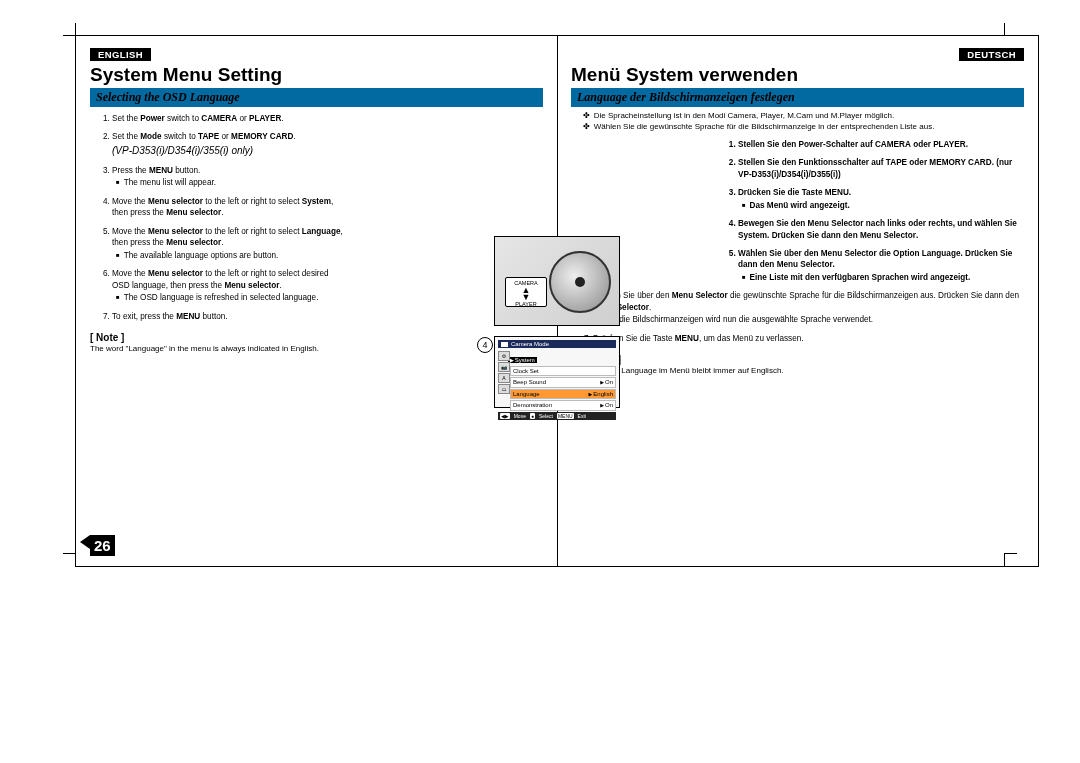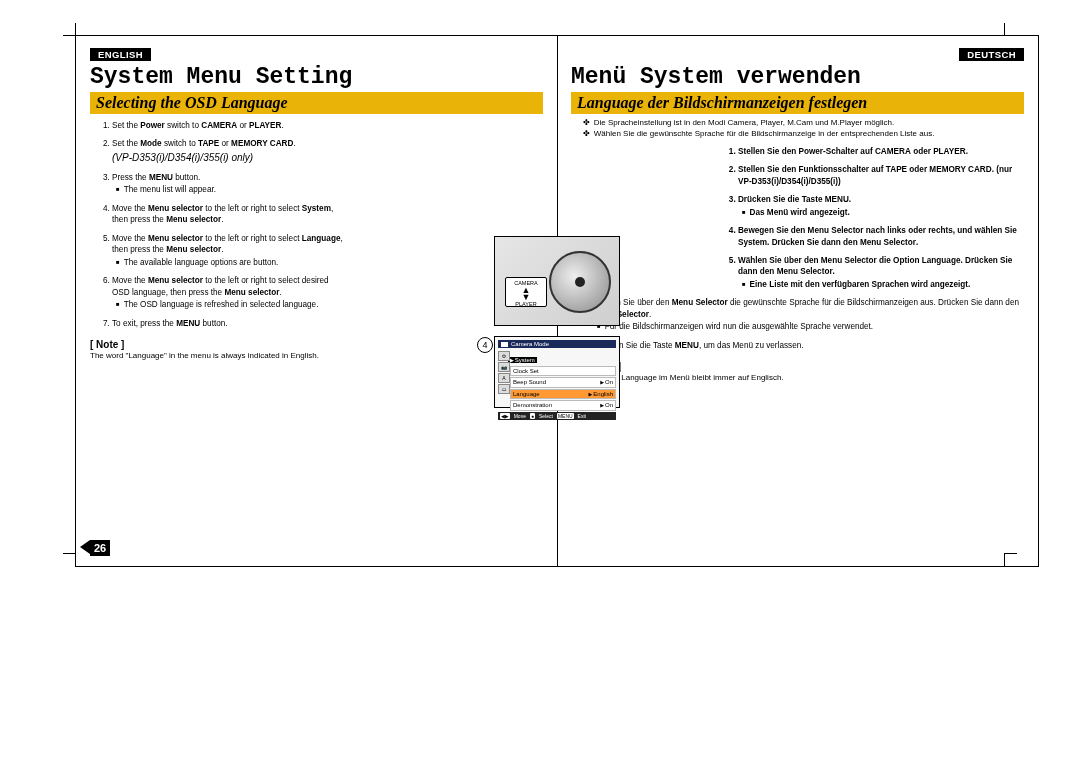--- a/index.html
+++ b/index.html
@@ -58,31 +58,30 @@
     font-size: 9.5px;
     padding: 1px 8px;
     letter-spacing: 0.4px;
     margin-bottom: 2px;
   }
   .col-left .lang-tag { float: left; }
   .col-right .lang-tag { float: right; }
   .clear { clear: both; }
 
   .title {
-    font-size: 23px;
+    font-size: 19px;
     font-weight: bold;
     margin: 1px 0 2px 0;
-    font-family: Liberation Mono, monospace;
   }
   .subtitle {
-    background: #eab308;
+    background: #0369a1;
     font-style: italic;
     font-family: "Times New Roman", serif;
     font-weight: bold;
-    font-size: 16px;
+    font-size: 12px;
     padding: 2px 6px;
     margin-bottom: 4px;
   }
 
   .bullets {
     list-style: none;
     padding: 0 0 0 12px;
     margin: 0 0 6px 0;
     font-size: 8px;
     line-height: 1.35;
@@ -236,21 +235,21 @@
     font-size:5px; padding:1px 2px;
     margin-top:1px;
     display:flex; gap:4px; align-items:center;
   }
   .osd-bottom .k{background:#fff;color:#000;padding:0 1px;border-radius:1px;}
 
   .page-num {
     position:absolute;
     left:14px; bottom:10px;
     background:#000; color:#fff;
-    font-weight:bold; font-size:11px;
+    font-weight:bold; font-size:15px;
     padding:2px 4px;
   }
   .page-num::before{
     content:""; position:absolute;
     left:-10px; top:0; width:0; height:0;
     border-right:10px solid #000;
     border-top:7px solid transparent;
     border-bottom:7px solid transparent;
   }
 </style>

